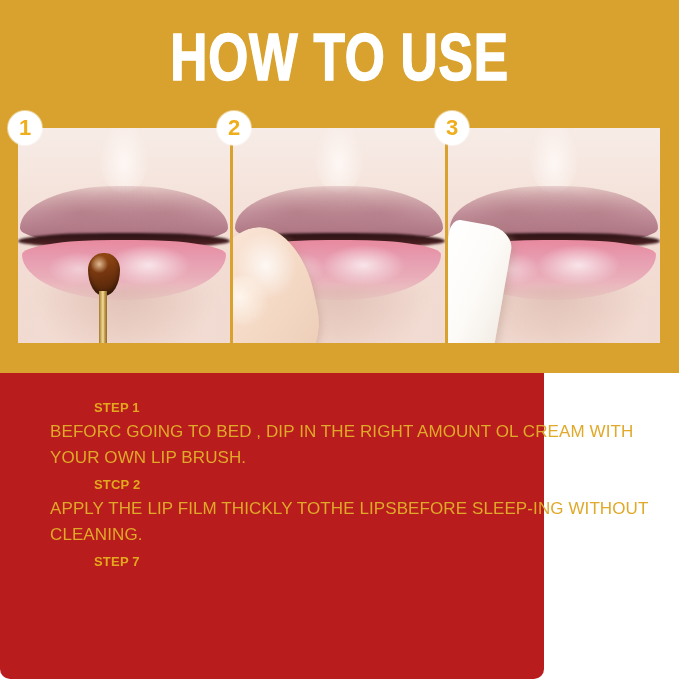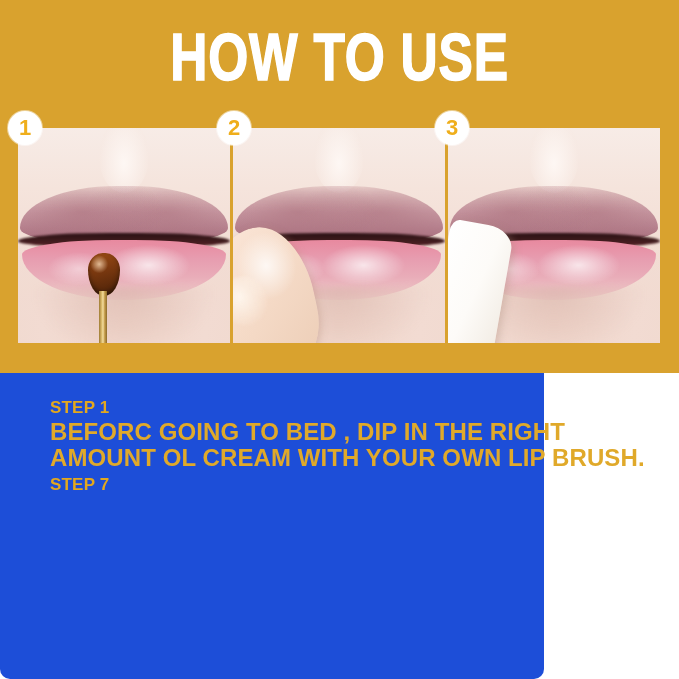--- a/index.html
+++ b/index.html
@@ -10,21 +10,21 @@
     width: 679px;
     height: 679px;
     font-family: "Liberation Sans", sans-serif;
     background: #ffffff;
     overflow: hidden;
   }
   .page {
     position: relative;
     width: 544px;
     height: 679px;
-    background: #1d4ed8;
+    background: #b91c1c;
     border-radius: 10px;
   }
 
   
   .gold-band {
     position: absolute;
     left: 0;
     top: 0;
     width: 679px;
     height: 373px;
@@ -214,28 +214,29 @@
   
   .instructions {
     position: absolute;
     left: 50px;
     top: 396px;
     width: 600px;
   }
   .step-head {
     color: #E3A81E;
     font-weight: 700;
-    font-size: 17px;
+    font-size: 13px;
     line-height: 23px;
     letter-spacing: 0.2px;
+    margin-left: 44px;
   }
   .step-body {
     color: #E0A92A;
-    font-weight: 700;
-    font-size: 24px;
+    font-weight: 400;
+    font-size: 17px;
     line-height: 26px;
     letter-spacing: 0.1px;
   }
   .step-block { margin-bottom: 2px; }
 </style>
 </head>
 <body>
 
 <div class="page">
 
@@ -287,20 +288,24 @@
   <div class="badge badge-2">2</div>
   <div class="badge badge-3">3</div>
 
   <div class="instructions">
 
     <div class="step-block">
       <div class="step-head">STEP 1</div>
       <div class="step-body">BEFORC GOING TO BED , DIP IN THE RIGHT AMOUNT OL CREAM WITH YOUR OWN LIP BRUSH.</div>
     </div>
 
+    <div class="step-block">
+      <div class="step-head">STCP 2</div>
+      <div class="step-body">APPLY THE LIP FILM THICKLY TOTHE LIPSBEFORE SLEEP-ING WITHOUT CLEANING.</div>
+    </div>
 
     <div class="step-block">
       <div class="step-head">STEP 7</div>
     </div>
 
   </div>
 
 </div>
 
 </body></html>

